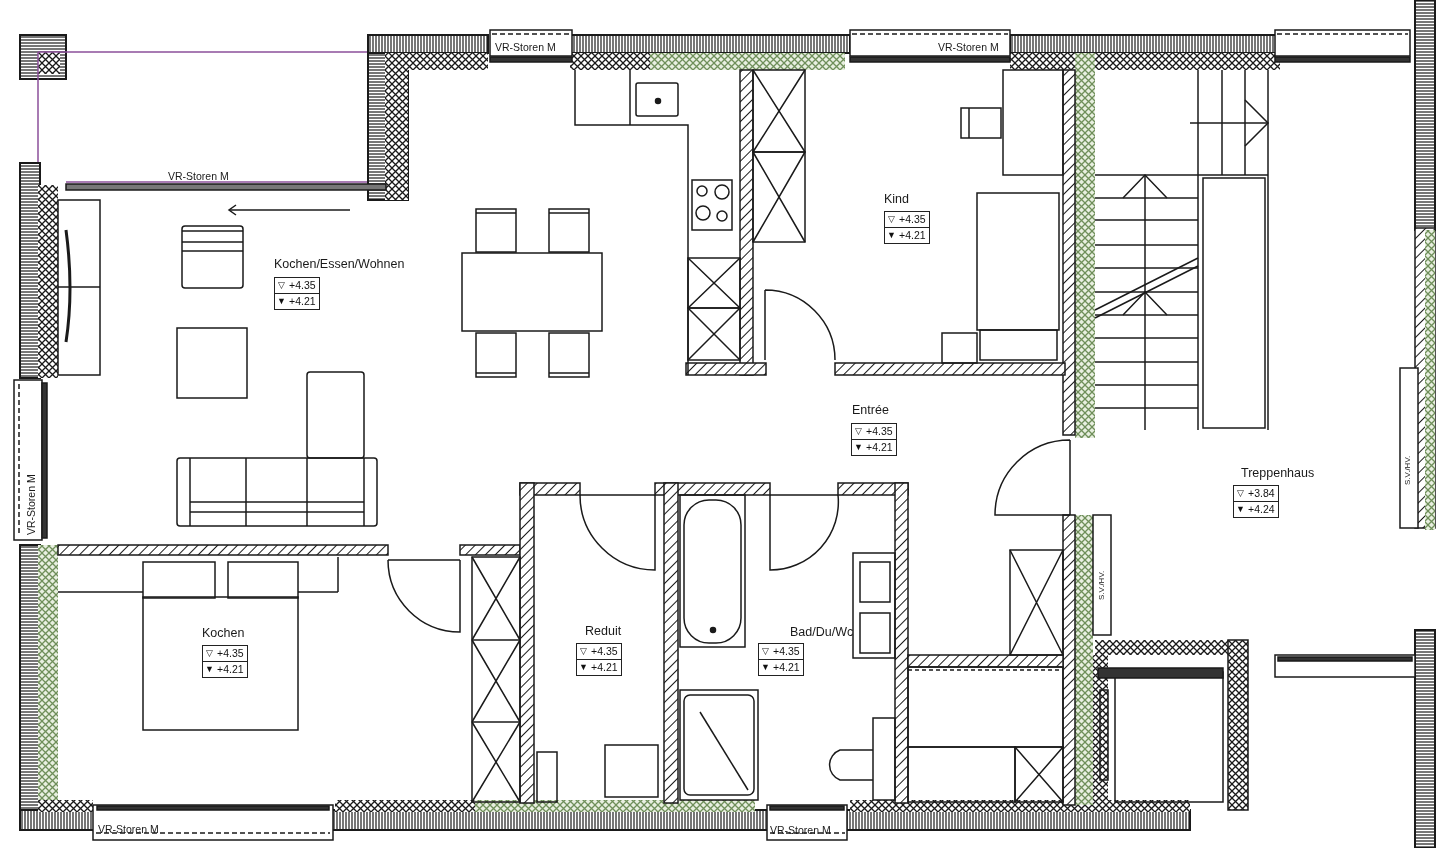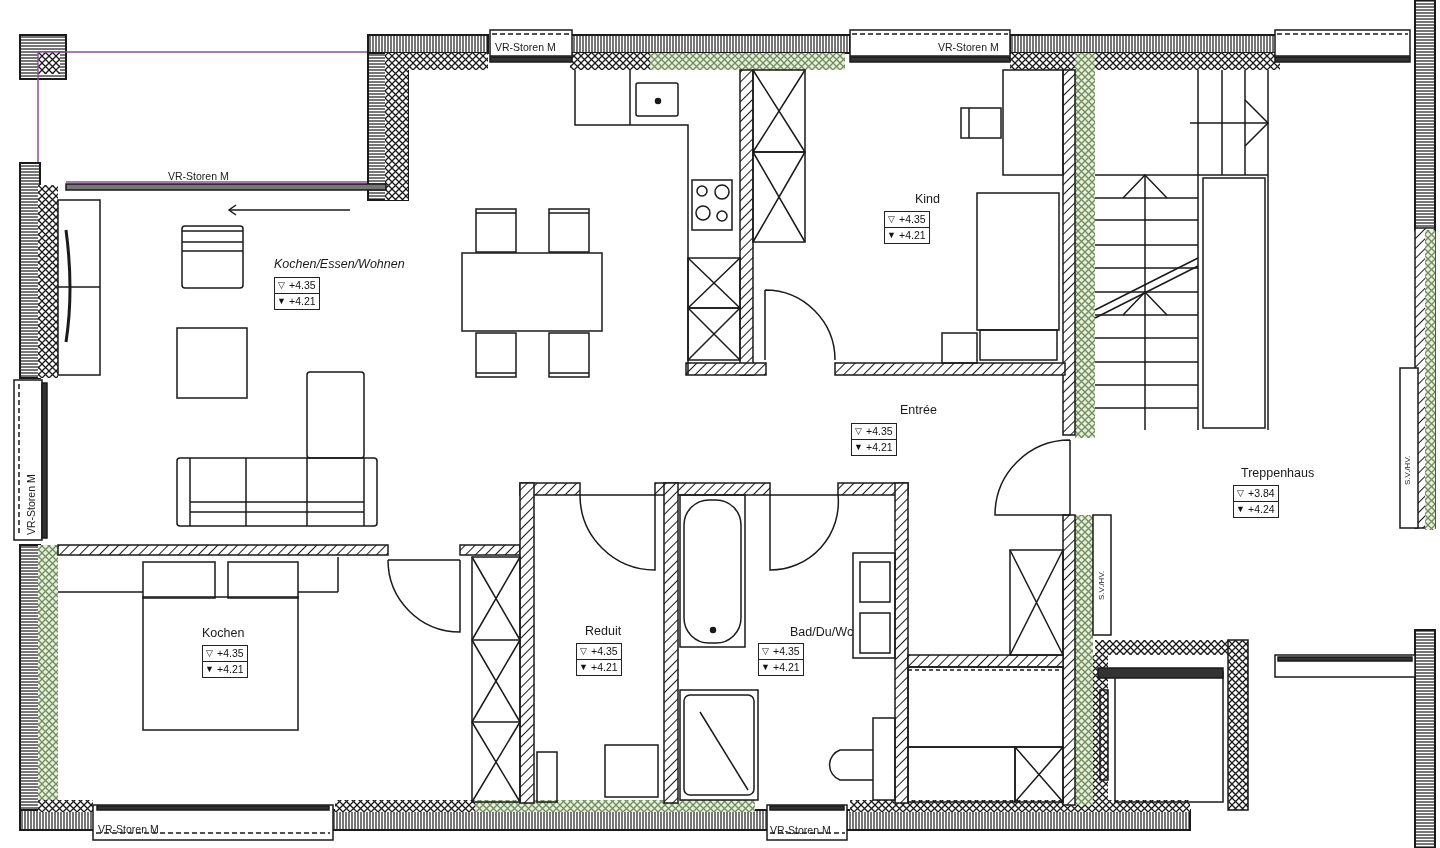--- a/index.html
+++ b/index.html
@@ -299,45 +299,45 @@
 
 <div class="storen" style="left:168px;top:170px;">VR-Storen M</div>
 <div class="storen" style="left:495px;top:41px;">VR-Storen M</div>
 <div class="storen" style="left:938px;top:41px;">VR-Storen M</div>
 <div class="storen vert" style="left:25px;top:535px;">VR-Storen M</div>
 <div class="storen" style="left:98px;top:823px;">VR-Storen M</div>
 <div class="storen" style="left:770px;top:824px;">VR-Storen M</div>
 <div class="storen vert" style="left:1097px;top:600px;font-size:8px;">S.V./HV.</div>
 <div class="storen vert" style="left:1403px;top:485px;font-size:8px;">S.V./HV.</div>
 
-<div class="room-name" style="left:274px;top:257px;font-style:italic;">Kochen/Essen/Wohnen</div>
+<div class="room-name" style="left:274px;top:257px;">Kochen/Essen/Wohnen</div>
 <div class="lvl-box" style="left:274px;top:277px;">
   <div class="row">
       <span class="sym">▽</span>
       <span>+4.35</span>
     </div>
   <div class="row">
       <span class="sym">▼</span>
       <span>+4.21</span>
     </div>
 </div>
 
-<div class="room-name" style="left:884px;top:192px;margin-left:31px;">Kind</div>
+<div class="room-name" style="left:884px;top:192px;">Kind</div>
 <div class="lvl-box" style="left:884px;top:211px;">
   <div class="row">
       <span class="sym">▽</span>
       <span>+4.35</span>
     </div>
   <div class="row">
       <span class="sym">▼</span>
       <span>+4.21</span>
     </div>
 </div>
 
-<div class="room-name" style="left:852px;top:403px;margin-left:48px;">Entrée</div>
+<div class="room-name" style="left:852px;top:403px;">Entrée</div>
 <div class="lvl-box" style="left:851px;top:423px;">
   <div class="row">
       <span class="sym">▽</span>
       <span>+4.35</span>
     </div>
   <div class="row">
       <span class="sym">▼</span>
       <span>+4.21</span>
     </div>
 </div>

